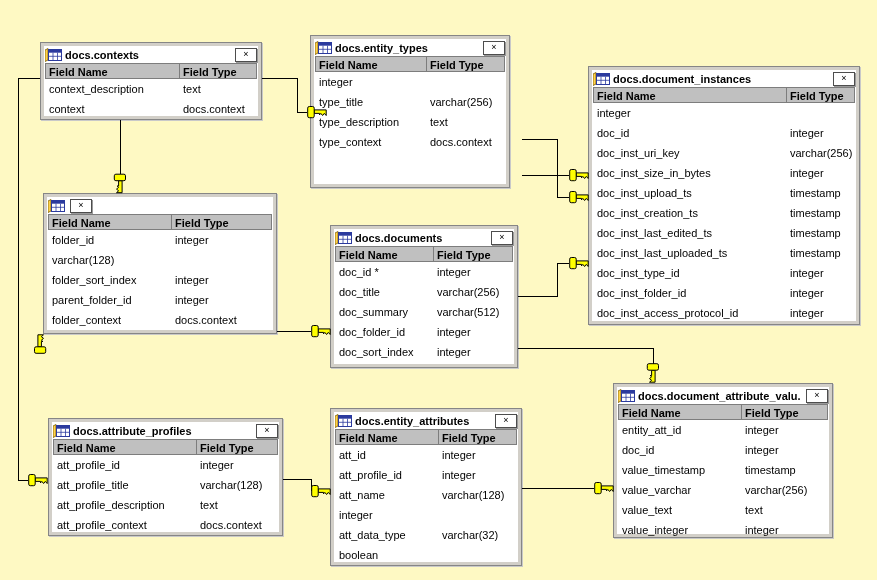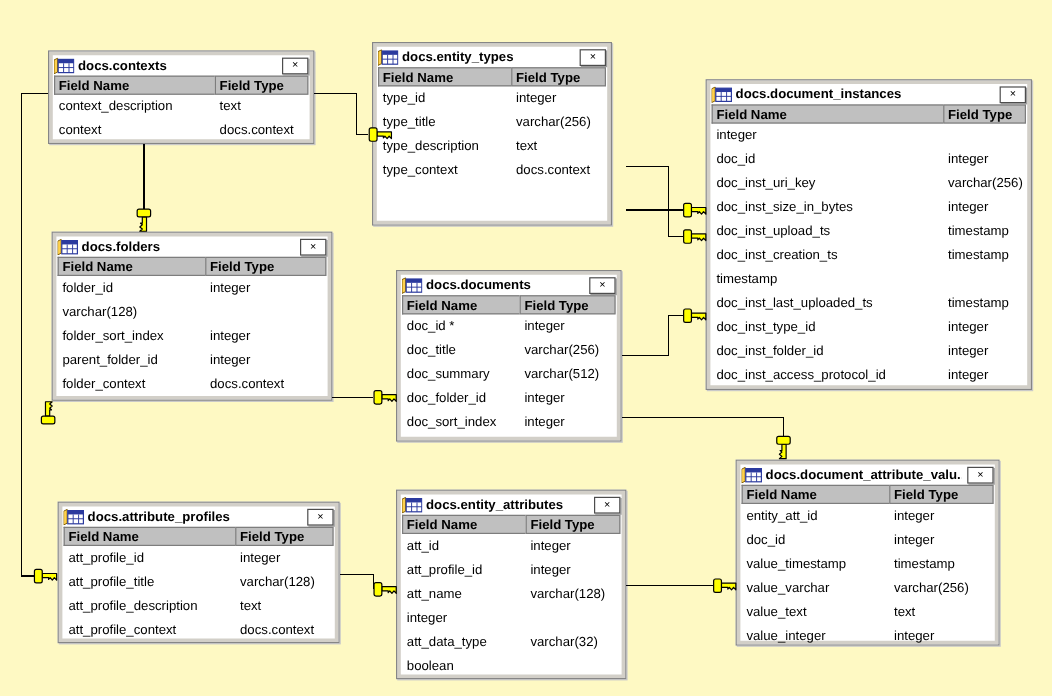--- a/index.html
+++ b/index.html
@@ -128,21 +128,20 @@
       </svg>
       <span class="ttitle">docs.entity_types</span>
       <span class="closebtn">×</span>
     </div>
     <div class="hdr">
       <span class="hname">Field Name</span>
       <span class="htype">Field Type</span>
     </div>
     <div>
         <div class="frow">
-          <span class="fname">type_id</span>
           <span class="ftype">integer</span>
         </div>
         <div class="frow">
           <span class="fname">type_title</span>
           <span class="ftype">varchar(256)</span>
         </div>
         <div class="frow">
           <span class="fname">type_description</span>
           <span class="ftype">text</span>
         </div>
@@ -186,20 +185,21 @@
         </div>
         <div class="frow">
           <span class="fname">doc_inst_upload_ts</span>
           <span class="ftype">timestamp</span>
         </div>
         <div class="frow">
           <span class="fname">doc_inst_creation_ts</span>
           <span class="ftype">timestamp</span>
         </div>
         <div class="frow">
+          <span class="fname">doc_inst_last_edited_ts</span>
           <span class="ftype">timestamp</span>
         </div>
         <div class="frow">
           <span class="fname">doc_inst_last_uploaded_ts</span>
           <span class="ftype">timestamp</span>
         </div>
         <div class="frow">
           <span class="fname">doc_inst_type_id</span>
           <span class="ftype">integer</span>
         </div>
@@ -215,21 +215,20 @@
   </div>
 
   <div class="win" style="left:43px;top:193px;width:234px;height:141px;--nc:123px">
     <div class="tbar">
       <svg class="ticon" width="17" height="14" viewBox="0 0 17 14">
         <path d="M0,2 L3,0.5 L3,12 L0,13.5 Z" fill="#ffd24d" stroke="#7a5a00" stroke-width="0.8"></path>
         <rect x="3.5" y="1.5" width="13" height="11" fill="#fff" stroke="#2b3a9e" stroke-width="1"></rect>
         <rect x="3.5" y="1.5" width="13" height="3.2" fill="#2b3a9e"></rect>
         <path d="M3.5,8.3 h13 M8,4.7 v7.8 M12.5,4.7 v7.8" stroke="#2b3a9e" stroke-width="0.8" fill="none"></path>
       </svg>
-      <span class="ttitle">docs.folders</span>
       <span class="closebtn">×</span>
     </div>
     <div class="hdr">
       <span class="hname">Field Name</span>
       <span class="htype">Field Type</span>
     </div>
     <div>
         <div class="frow">
           <span class="fname">folder_id</span>
           <span class="ftype">integer</span>

